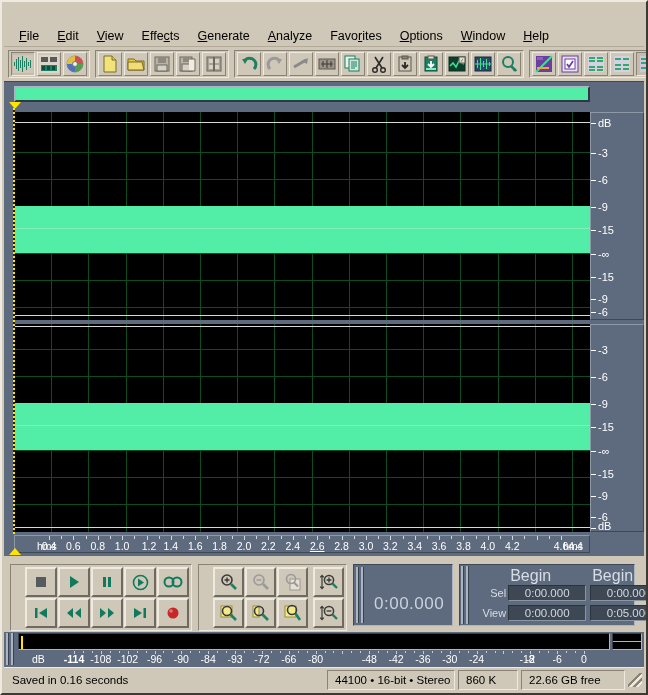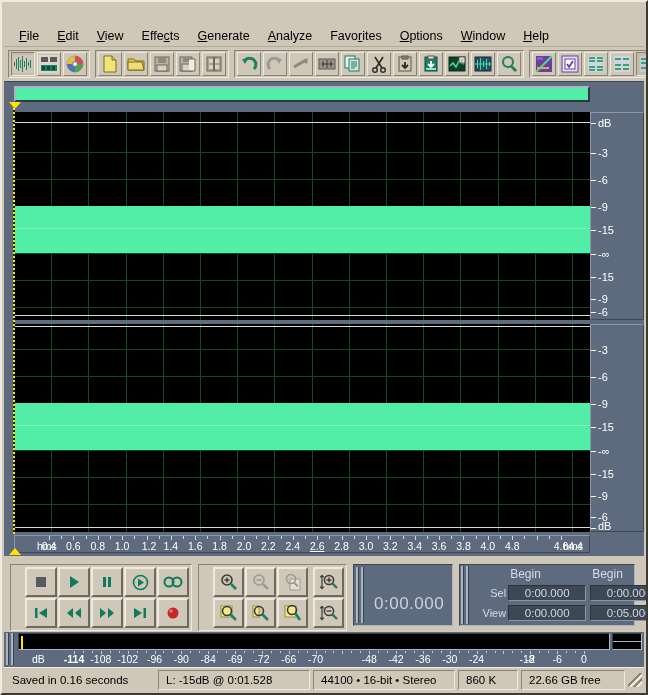--- a/index.html
+++ b/index.html
@@ -282,21 +282,21 @@
     letter-spacing: 0.5px;
     flex: 1; text-align: center; align-self: center; margin-top: 18px;
   }
   .sel-panel {
     background: #5e6a7d; height: 62px; width: 205px;
     border: 1px solid;
     border-color: #3f4956 #aab4c2 #aab4c2 #3f4956;
     position: relative; padding: 0;
   }
   .sp-hdr {
-    position: absolute; color: #d6dde5; font-size: 12px; top: 2px;
+    position: absolute; color: #d6dde5; font-size: 16px; top: 2px;
     font-family: "Liberation Sans", sans-serif;
   }
   .sp-rowlab {
     position: absolute; color: #d6dde5; font-size: 11px;
     font-family: "Liberation Sans", sans-serif;
     text-align: right; width: 36px;
   }
   .sp-field {
     position: absolute;
     background: #3e4854;
@@ -768,21 +768,21 @@
           <div class="tr-tick" style="left: 411.905px; height: 3px;"></div>
           <div class="tr-lab" style="left: 424.095px;">3.6</div>
           <div class="tr-tick" style="left: 424.095px;"></div>
           <div class="tr-tick" style="left: 436.286px; height: 3px;"></div>
           <div class="tr-lab" style="left: 448.476px;">3.8</div>
           <div class="tr-tick" style="left: 448.476px;"></div>
           <div class="tr-tick" style="left: 460.667px; height: 3px;"></div>
           <div class="tr-lab" style="left: 472.857px;">4.0</div>
           <div class="tr-tick" style="left: 472.857px;"></div>
           <div class="tr-tick" style="left: 485.048px; height: 3px;"></div>
-          <div class="tr-lab" style="left: 497.238px;">4.8</div>
+          <div class="tr-lab" style="left: 497.238px;">4.2</div>
           <div class="tr-tick" style="left: 497.238px;"></div>
           <div class="tr-tick" style="left: 509.429px; height: 3px;"></div>
           <div class="tr-lab" style="left: 521.619px; margin-left: 39px;">4.4</div>
           <div class="tr-tick" style="left: 521.619px;"></div>
           <div class="tr-tick" style="left: 533.81px; height: 3px;"></div>
           <div class="tr-lab" style="left: 546px;">4.6</div>
           <div class="tr-tick" style="left: 546px;"></div>
         </div>
     </div>
     <div class="marker-tri-bot"></div>
@@ -968,33 +968,33 @@
           <div class="ms-tick" style="left: 145.474px; height: 2px;"></div>
           <div class="ms-tick" style="left: 154.421px; height: 2px;"></div>
           <div class="ms-lab" style="left: 163.368px;">-90</div>
           <div class="ms-tick" style="left: 163.368px;"></div>
           <div class="ms-tick" style="left: 172.316px; height: 2px;"></div>
           <div class="ms-tick" style="left: 181.263px; height: 2px;"></div>
           <div class="ms-lab" style="left: 190.211px;">-84</div>
           <div class="ms-tick" style="left: 190.211px;"></div>
           <div class="ms-tick" style="left: 199.158px; height: 2px;"></div>
           <div class="ms-tick" style="left: 208.105px; height: 2px;"></div>
-          <div class="ms-lab" style="left: 217.053px;">-69</div>
+          <div class="ms-lab" style="left: 217.053px;">-93</div>
           <div class="ms-tick" style="left: 217.053px;"></div>
           <div class="ms-tick" style="left: 226px; height: 2px;"></div>
           <div class="ms-tick" style="left: 234.947px; height: 2px;"></div>
           <div class="ms-lab" style="left: 243.895px;">-72</div>
           <div class="ms-tick" style="left: 243.895px;"></div>
           <div class="ms-tick" style="left: 252.842px; height: 2px;"></div>
           <div class="ms-tick" style="left: 261.789px; height: 2px;"></div>
           <div class="ms-lab" style="left: 270.737px;">-66</div>
           <div class="ms-tick" style="left: 270.737px;"></div>
           <div class="ms-tick" style="left: 279.684px; height: 2px;"></div>
           <div class="ms-tick" style="left: 288.632px; height: 2px;"></div>
-          <div class="ms-lab" style="left: 297.579px;">-70</div>
+          <div class="ms-lab" style="left: 297.579px;">-80</div>
           <div class="ms-tick" style="left: 297.579px;"></div>
           <div class="ms-tick" style="left: 306.526px; height: 2px;"></div>
           <div class="ms-tick" style="left: 315.474px; height: 2px;"></div>
           <div class="ms-lab" style="left: 324.421px; margin-top: 12px;">-54</div>
           <div class="ms-tick" style="left: 324.421px;"></div>
           <div class="ms-tick" style="left: 333.368px; height: 2px;"></div>
           <div class="ms-tick" style="left: 342.316px; height: 2px;"></div>
           <div class="ms-lab" style="left: 351.263px;">-48</div>
           <div class="ms-tick" style="left: 351.263px;"></div>
           <div class="ms-tick" style="left: 360.211px; height: 2px;"></div>
@@ -1028,20 +1028,19 @@
           <div class="ms-tick" style="left: 548.105px; height: 2px;"></div>
           <div class="ms-tick" style="left: 557.053px; height: 2px;"></div>
           <div class="ms-lab" style="left: 566px;">0</div>
           <div class="ms-tick" style="left: 566px;"></div>
         </div>
     </div>
   </div>
 
   <div class="statusbar">
     <div class="sb-cell sb-msg">Saved in 0.16 seconds</div>
-    <div class="sb-cell" style="width:152px;">L: -15dB @   0:01.528</div>
-    <div class="sb-cell" style="width:142px;">44100 • 16-bit • Stereo</div>
+    <div class="sb-cell" style="width:128px;">44100 • 16-bit • Stereo</div>
     <div class="sb-cell" style="width:60px;">860 K</div>
     <div class="sb-cell" style="width:104px;">22.66 GB free</div>
     <div class="sb-grip"></div>
   </div>
 
 </div>
 
 </body></html>

